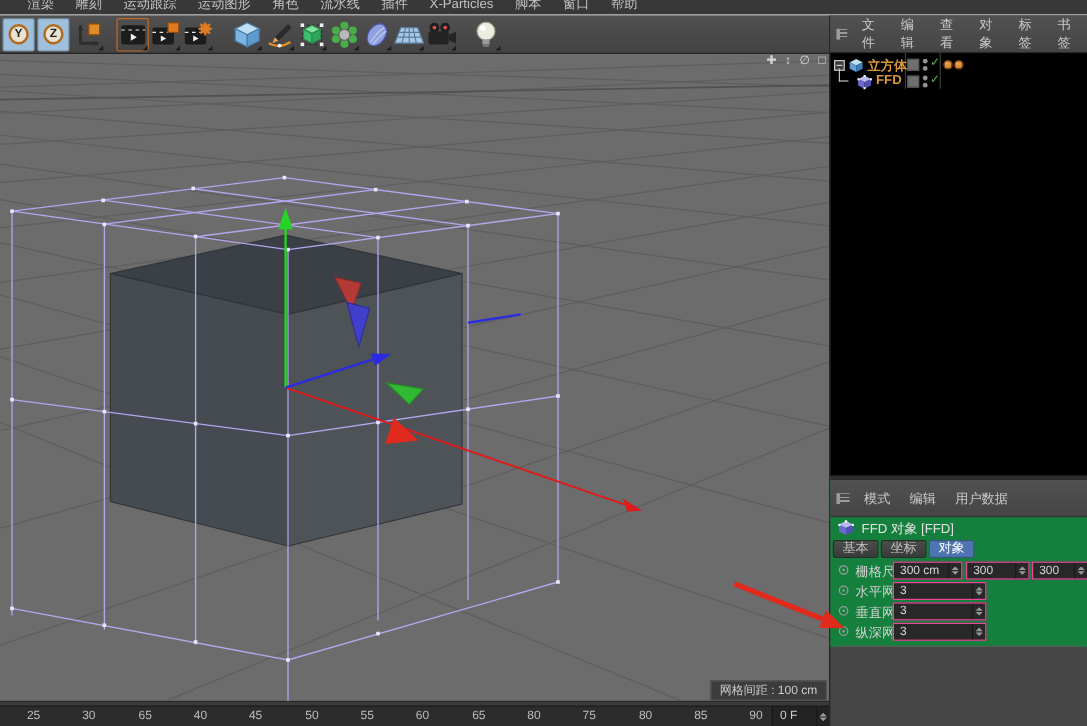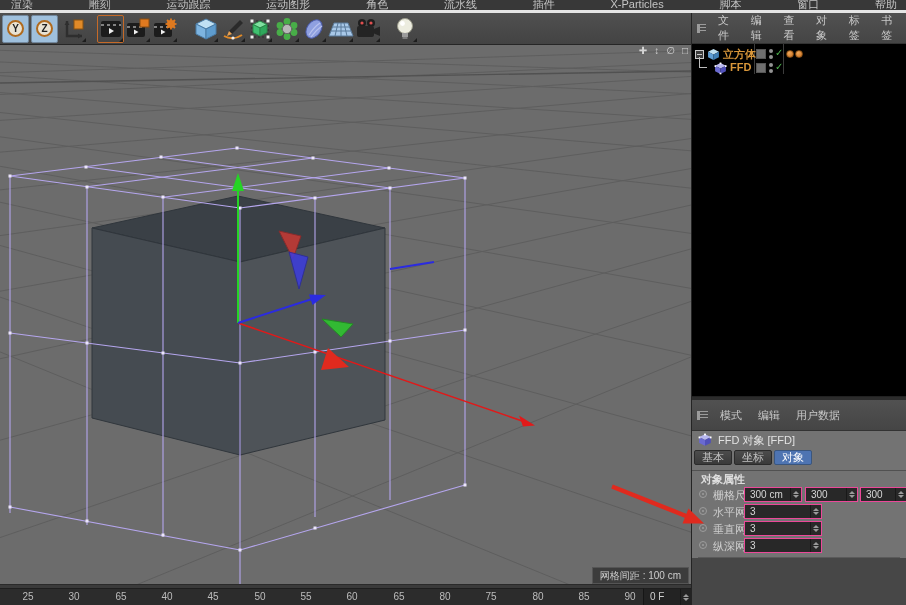--- a/index.html
+++ b/index.html
@@ -6,22 +6,22 @@
   html,body { width: 906px; height: 605px; }
   body {
     position: relative; overflow: hidden;
     background: #3a3a3a;
     font-family: "Liberation Sans", "DejaVu Sans", sans-serif;
     font-size: 11px; color: #c8c8c8;
     -webkit-font-smoothing: antialiased;
   }
   
   .menubar { position: absolute; left:0; top:0; width:906px; height:13px;
-    background:#383838; border-bottom:3px solid #e5e5e5; overflow:hidden;
-    display:flex; gap:0; padding-left:2px;justify-content:space-between; }
+    background:#383838; border-bottom:1px solid #e5e5e5; overflow:hidden;
+    display:flex; gap:0; padding-left:14px; }
   .menubar .mi { display:block; height:20px; line-height:20px; margin-top:-6px;
     padding:0 9px; color:#c4c4c4; white-space:nowrap; }
   
   .toolbar { position:absolute; left:0; top:13px; width:906px; height:32px;
     background:linear-gradient(#505050,#434343); border-bottom:1px solid #262626;
     display:flex; align-items:center; padding-left:2px; }
   .tbtn { position:relative; width:27px; height:28px; margin:0 0;
     display:flex; align-items:center; justify-content:center; border-radius:2px; }
   .tbtn.viewbtn { background:#9fc0dd; border:1px solid #72879c; margin-right:2px; }
   .tbtn .ring { width:17px; height:17px; border:2px solid #b06a1e; border-radius:50%;
@@ -67,21 +67,21 @@
   .elbow { position:absolute; left:7px; top:-4px; width:8px; height:11px;
     border-left:1px solid #bdbdbd; border-bottom:1px solid #bdbdbd; }
   .layersq { position:absolute; width:10px; height:10px; top:2px; background:#6f6f6f; border:1px solid #565656; }
   .visdots { position:absolute; top:2px; width:5px; }
   .visdots i { display:block; width:4px; height:4px; border-radius:50%; background:#939393; margin-bottom:2px; }
   .check { position:absolute; top:0; color:#4fb54f; font-size:10px; font-weight:bold; }
   .tagdot { position:absolute; top:3px; width:8px; height:8px; border-radius:50%;
     background:radial-gradient(circle at 35% 30%, #f0a85a, #c86e1e); border:1px solid #7c4812; }
   .colsep { position:absolute; top:0; width:1px; height:30px; background:#3c3c3c; }
   
-  .amgr { position:relative; background:#737373; }
+  .amgr { position:relative; background:#15803d; }
   .amsep { height:4px; background:#2c2c2c; border-top:1px solid #222; }
   .amtitle { position:relative; height:18px; display:flex; align-items:center; padding-left:6px;
     color:#e2e2e2; font-size:11px; }
   .amtabs { position:relative; height:18px; display:flex; gap:2px; padding:1px 0 0 2px;text-align:center; }
   .tab { height:15px; padding:0 7px; background:linear-gradient(#4c4c4c,#3a3a3a);
     border:1px solid #2b2b2b; color:#c2c2c2; font-size:11px; line-height:13px; border-radius:2px; }
   .tab.active { background:#4e74b2; border-color:#3a567e; color:#ffffff; }
   .amsection { height:16px; line-height:16px; padding-left:9px; font-weight:bold;
     color:#dedede; border-top:1px solid #515151; margin-top:3px; }
   .prow { position:relative; height:17px; }
@@ -460,21 +460,20 @@
             <rect x="10" y="3" width="1.6" height="1.6"></rect>
           </g>
       </svg>
       <span>FFD 对象 [FFD]</span>
     </div>
     <div class="amtabs">
       <span class="tab">基本</span>
       <span class="tab">坐标</span>
       <span class="tab active">对象</span>
     </div>
-    <div class="amsection">对象属性</div>
 
     <div class="prow">
       <span class="keycirc"></span>
       <span class="plabel">栅格尺寸</span>
       <span class="fld" style="left:52px;width:58px">
         <span>300 cm</span>
         <span class="spin">
             <i class="up"></i>
             <i class="dn"></i>
           </span>

